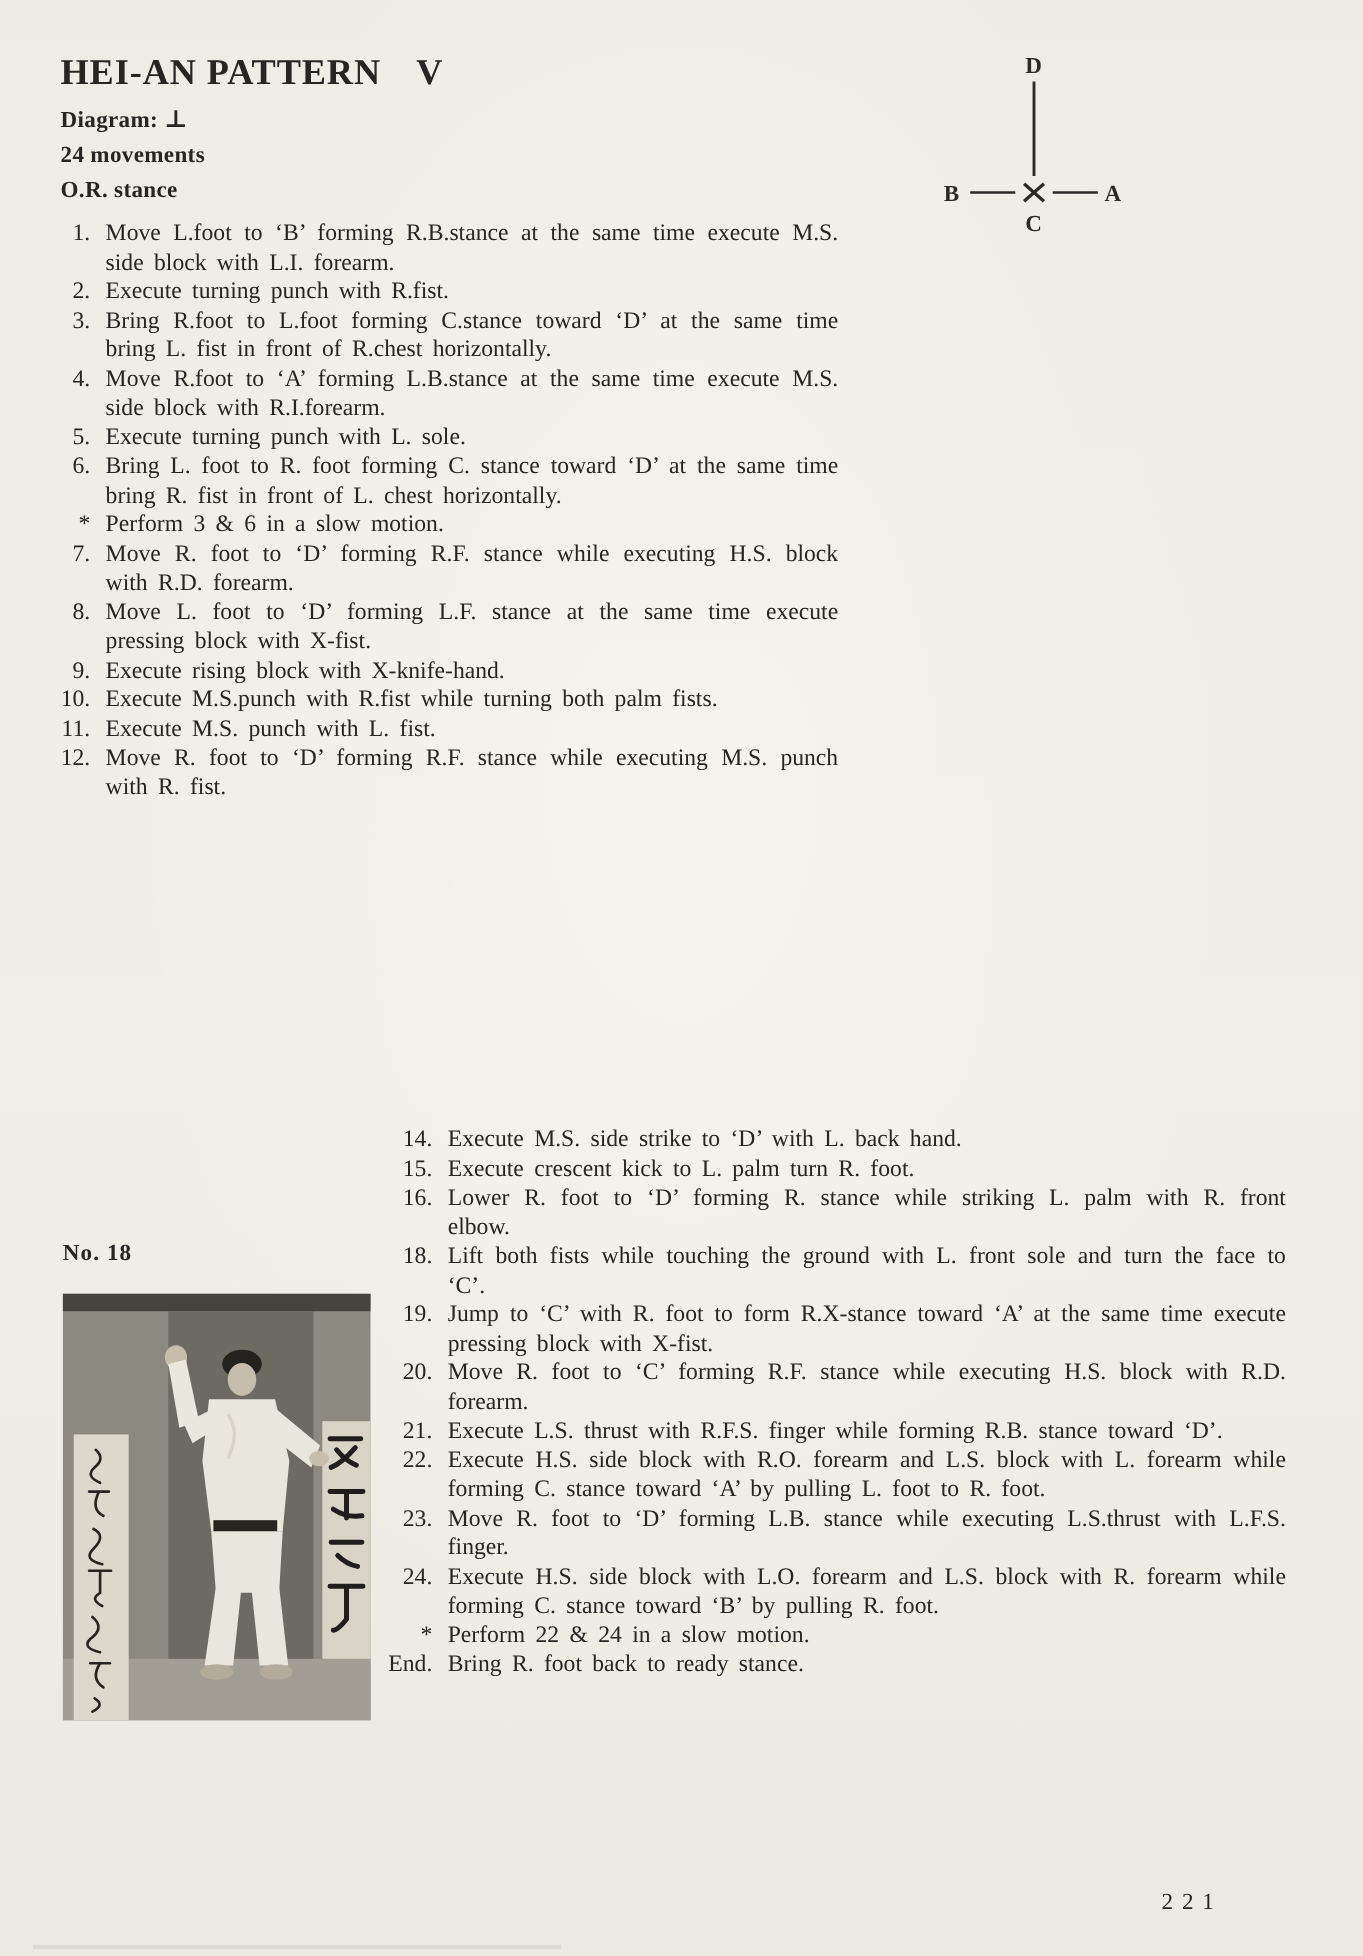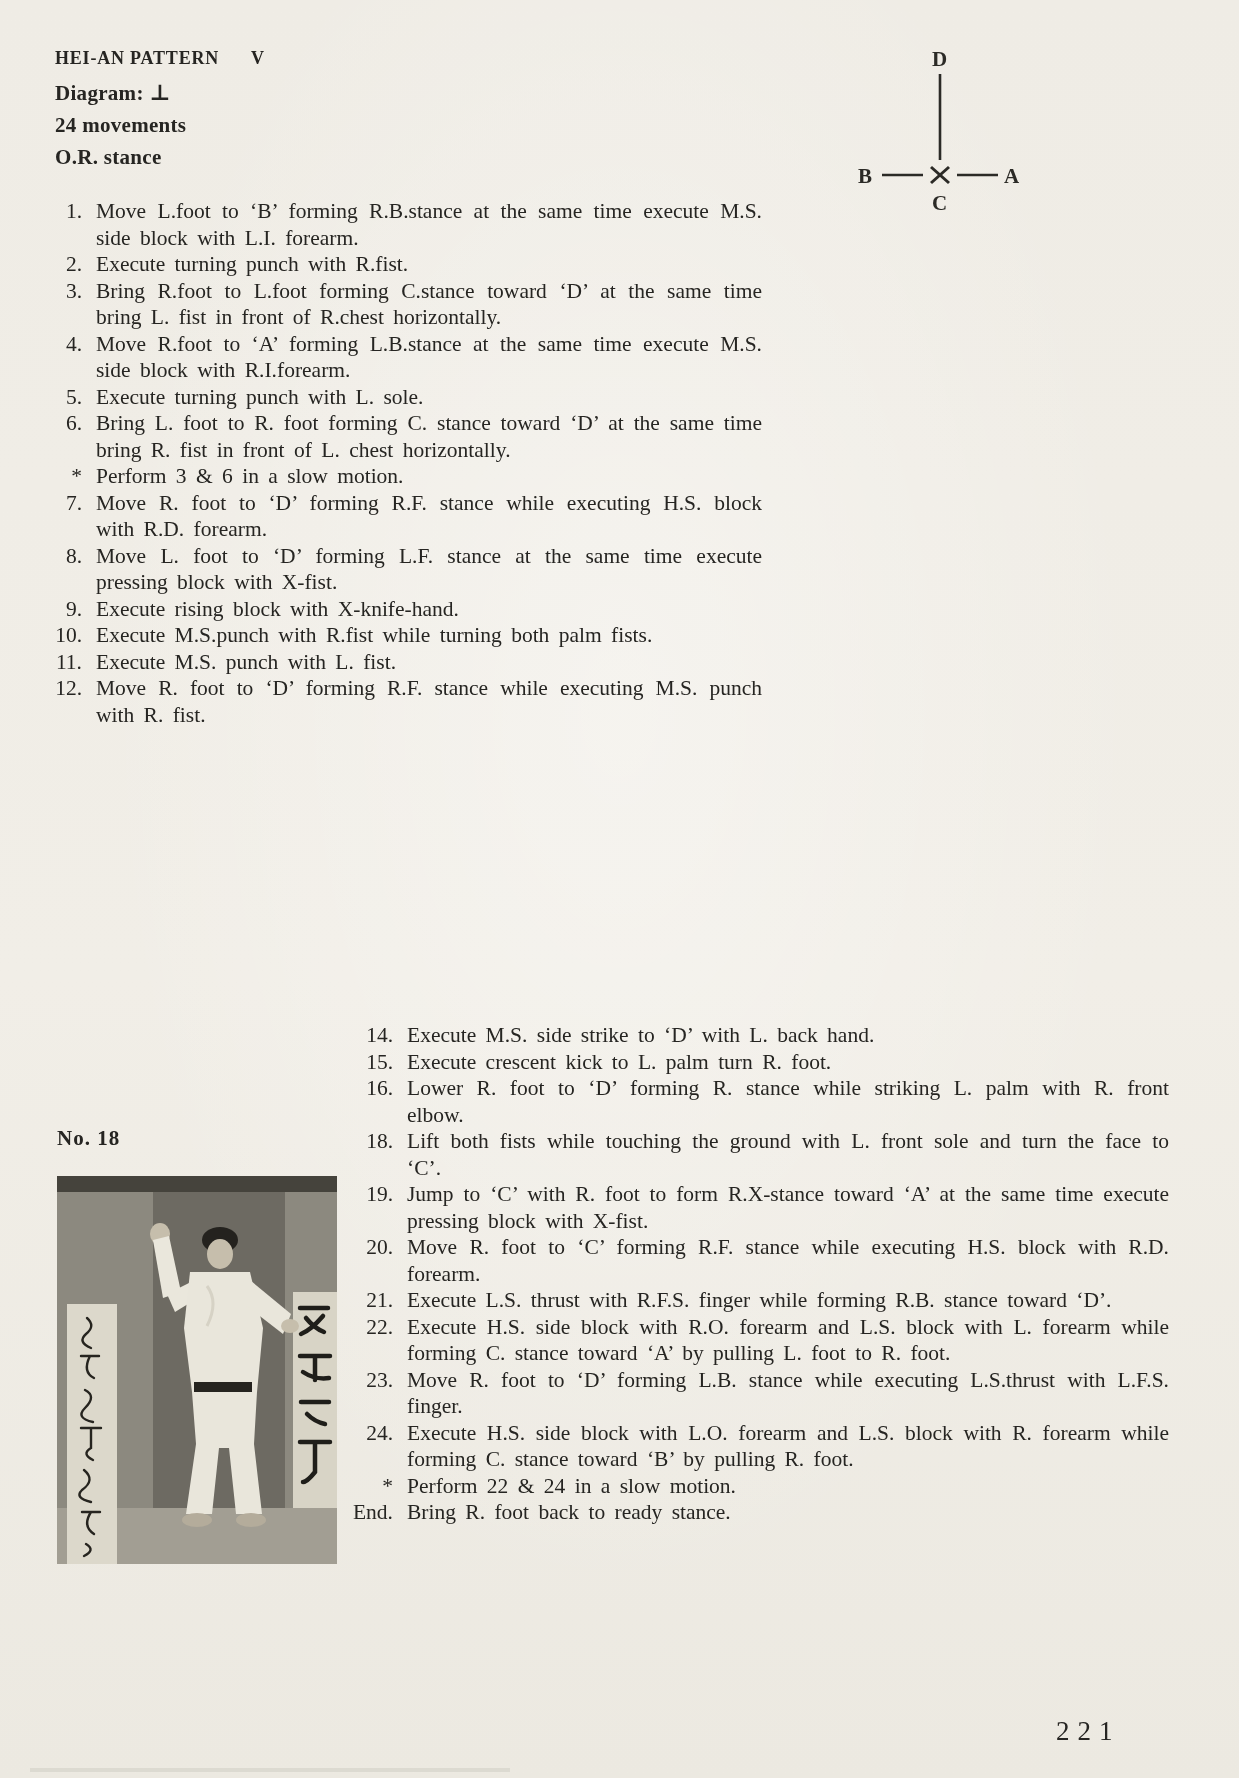--- a/index.html
+++ b/index.html
@@ -6,40 +6,40 @@
   body{
     width:1239px;height:1778px;position:relative;overflow:hidden;
     background:#f0ede6;
     background-image:
       radial-gradient(ellipse at 50% 40%, rgba(255,255,255,.35) 0%, rgba(255,255,255,0) 60%),
       linear-gradient(180deg,#efece5 0%,#f1eee7 55%,#ece9e1 100%);
     font-family:"Liberation Serif","DejaVu Serif",serif;
     color:#262522;
   }
   .header{position:absolute;left:55px;top:48px;}
-  .title{font-size:18px;font-weight:bold;letter-spacing:.8px;margin-bottom:10px;}
+  .title{font-size:33px;font-weight:bold;letter-spacing:.8px;margin-bottom:10px;}
   .title .tnum{margin-left:32px;}
   .hline{font-size:21px;font-weight:bold;margin-bottom:7px;letter-spacing:.3px;}
   .hline .sym{font-size:22px;font-weight:bold;}
 
   .diagram{position:absolute;left:848px;top:42px;width:180px;height:175px;}
   .diagram text{font-size:21px;font-weight:bold;fill:#2b2a26;font-family:"Liberation Serif","DejaVu Serif",serif;}
 
   .ins-list{position:absolute;font-size:21.5px;line-height:26.5px;word-spacing:4px;}
   .list1{left:50px;top:198px;width:712px;}
   .list2{left:345px;top:1022px;width:824px;}
   .row{display:flex;}
   .row .num{flex:0 0 32px;text-align:right;margin-right:14px;white-space:nowrap;}
   .list2 .row .num{flex:0 0 48px;}
   .row .txt{flex:1;text-align:justify;}
 
   .photo-caption{position:absolute;left:57px;top:1126px;font-size:21px;font-weight:bold;letter-spacing:1px;}
   .photo{position:absolute;left:57px;top:1176px;width:280px;height:388px;}
 
-  .page-number{position:absolute;left:1056px;top:1716px;font-size:27px;letter-spacing:8px;}
+  .page-number{position:absolute;left:1056px;top:1716px;font-size:21px;letter-spacing:8px;}
   .scan-edge{position:absolute;left:30px;top:1768px;width:480px;height:4px;background:#d6d3ca;opacity:.7;}
 </style>
 </head>
 <body>
 
 <div class="header">
   <div class="title">
     <span>HEI-AN PATTERN</span><span class="tnum">V</span>
   </div>
   <div class="hline">

